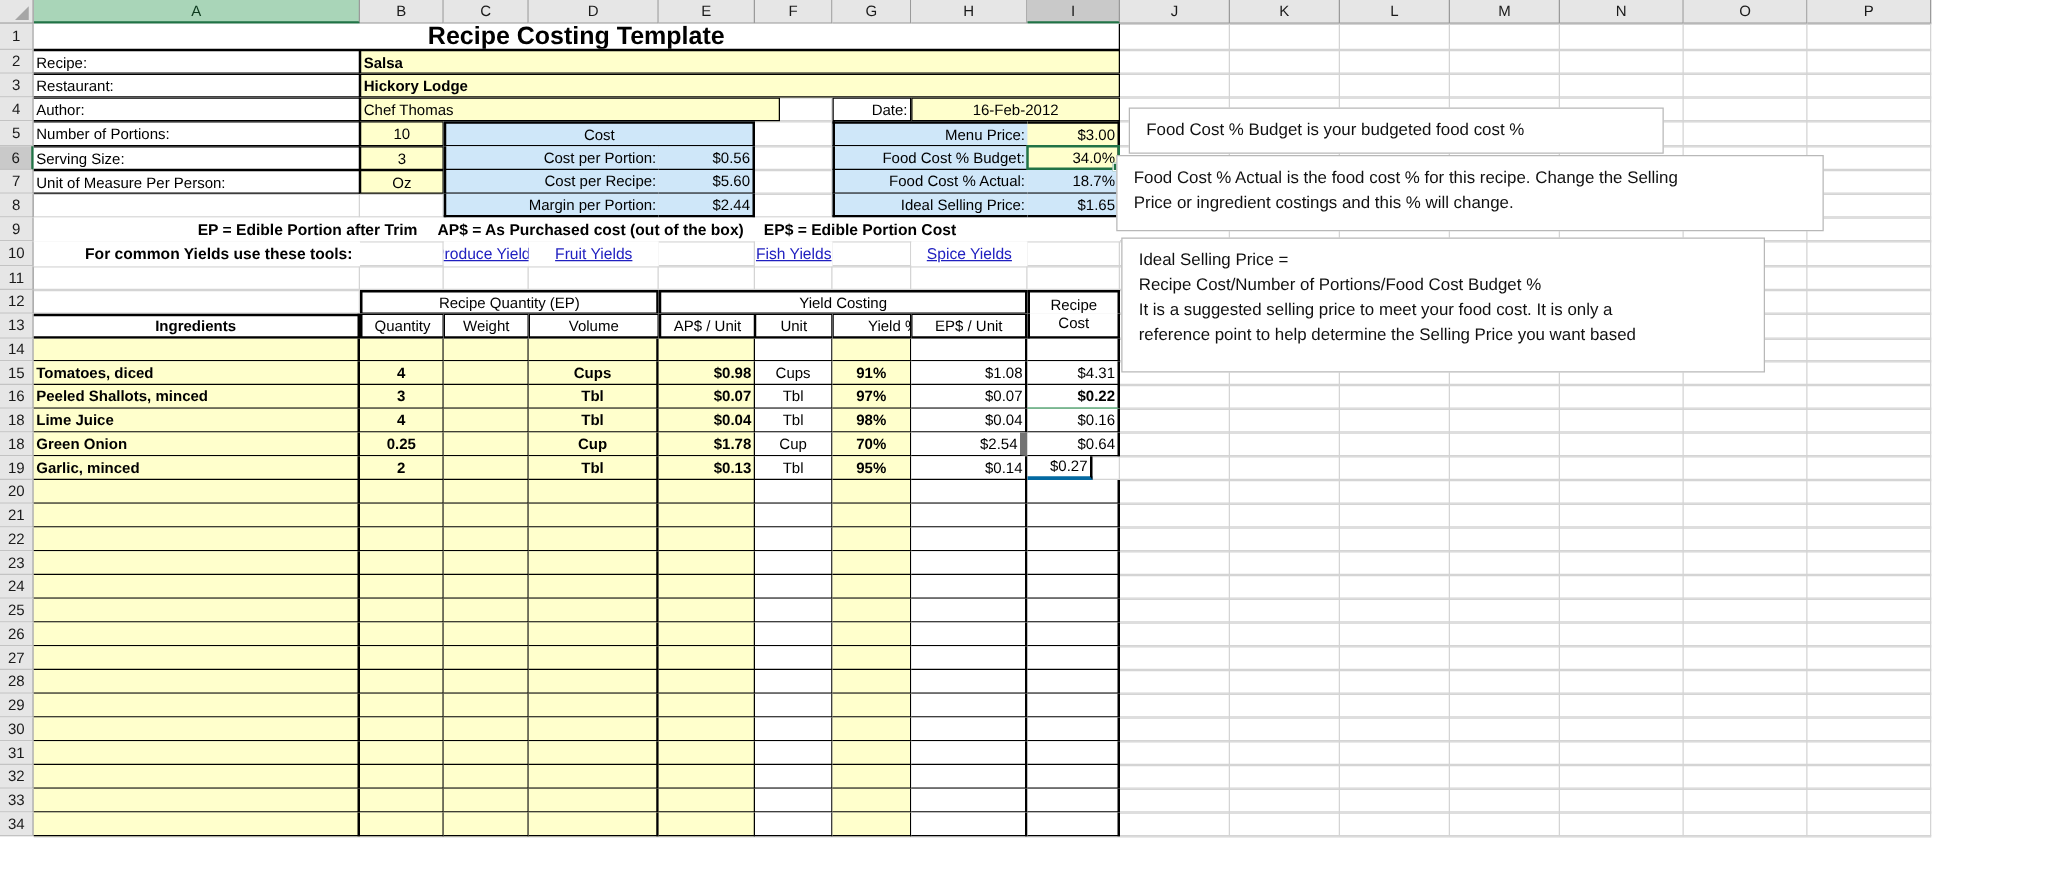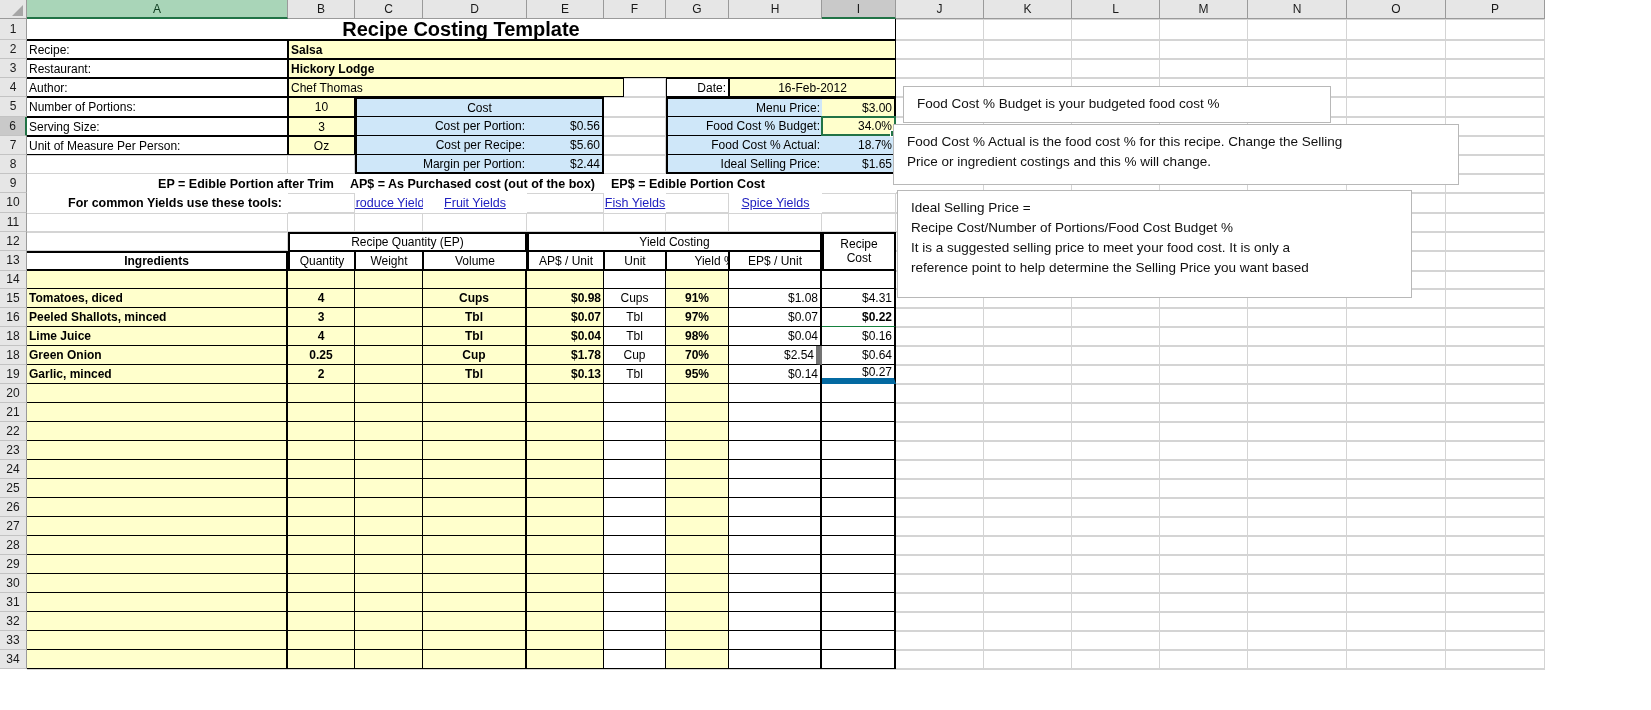--- a/index.html
+++ b/index.html
@@ -300,21 +300,21 @@
       <div class="cell whi r" style="left: 702px; top: 327px; width: 93px; height: 19px;;border-bottom:1px solid #000;border-right:6px solid #737373;">$2.54</div>
       <div class="cell whi r" style="left: 795px; top: 327px; width: 74px; height: 19px;;border-bottom:1px solid #000;border-right:2px solid #000;">$0.64</div>
       <div class="cell yel l b" style="left: 0px; top: 346px; width: 261px; height: 19px;;border-bottom:1px solid #000;border-left:none;border-right:2px solid #000;">Garlic, minced</div>
       <div class="cell yel c b" style="left: 261px; top: 346px; width: 67px; height: 19px;;border-bottom:1px solid #000;border-right:1px solid #000;">2</div>
       <div class="cell yel c" style="left: 328px; top: 346px; width: 68px; height: 19px;;border-bottom:1px solid #000;border-right:1px solid #000;"></div>
       <div class="cell yel c b" style="left: 396px; top: 346px; width: 104px; height: 19px;;border-bottom:1px solid #000;border-right:2px solid #000;">Tbl</div>
       <div class="cell yel r b" style="left: 500px; top: 346px; width: 77px; height: 19px;;border-bottom:1px solid #000;border-right:1px solid #000;">$0.13</div>
       <div class="cell whi c" style="left: 577px; top: 346px; width: 62px; height: 19px;;border-bottom:1px solid #000;border-right:1px solid #000;">Tbl</div>
       <div class="cell yel c b" style="left: 639px; top: 346px; width: 63px; height: 19px;;border-bottom:1px solid #000;border-right:1px solid #000;">95%</div>
       <div class="cell whi r" style="left: 702px; top: 346px; width: 93px; height: 19px;;border-bottom:1px solid #000;border-right:2px solid #000;">$0.14</div>
-      <div class="cell whi r" style="left: 795px; top: 346px; width: 74px; height: 19px;;border-bottom:6px solid #0369a1;border-right:2px solid #000;padding-left:45px;">$0.27</div>
+      <div class="cell whi r" style="left: 795px; top: 346px; width: 52px; height: 19px;;border-bottom:3px solid #0369a1;border-right:2px solid #000;padding-left:45px;">$0.27</div>
       <div class="cell yel l" style="left: 0px; top: 365px; width: 261px; height: 19px;;border-bottom:1px solid #000;border-left:none;border-right:2px solid #000;"></div>
       <div class="cell yel c" style="left: 261px; top: 365px; width: 67px; height: 19px;;border-bottom:1px solid #000;border-right:1px solid #000;"></div>
       <div class="cell yel c" style="left: 328px; top: 365px; width: 68px; height: 19px;;border-bottom:1px solid #000;border-right:1px solid #000;"></div>
       <div class="cell yel c" style="left: 396px; top: 365px; width: 104px; height: 19px;;border-bottom:1px solid #000;border-right:2px solid #000;"></div>
       <div class="cell yel r" style="left: 500px; top: 365px; width: 77px; height: 19px;;border-bottom:1px solid #000;border-right:1px solid #000;"></div>
       <div class="cell whi c" style="left: 577px; top: 365px; width: 62px; height: 19px;;border-bottom:1px solid #000;border-right:1px solid #000;"></div>
       <div class="cell yel c" style="left: 639px; top: 365px; width: 63px; height: 19px;;border-bottom:1px solid #000;border-right:1px solid #000;"></div>
       <div class="cell whi r" style="left: 702px; top: 365px; width: 93px; height: 19px;;border-bottom:1px solid #000;border-right:2px solid #000;"></div>
       <div class="cell whi r" style="left: 795px; top: 365px; width: 74px; height: 19px;;border-bottom:1px solid #000;border-right:2px solid #000;"></div>
       <div class="cell yel l" style="left: 0px; top: 384px; width: 261px; height: 19px;;border-bottom:1px solid #000;border-left:none;border-right:2px solid #000;"></div>

